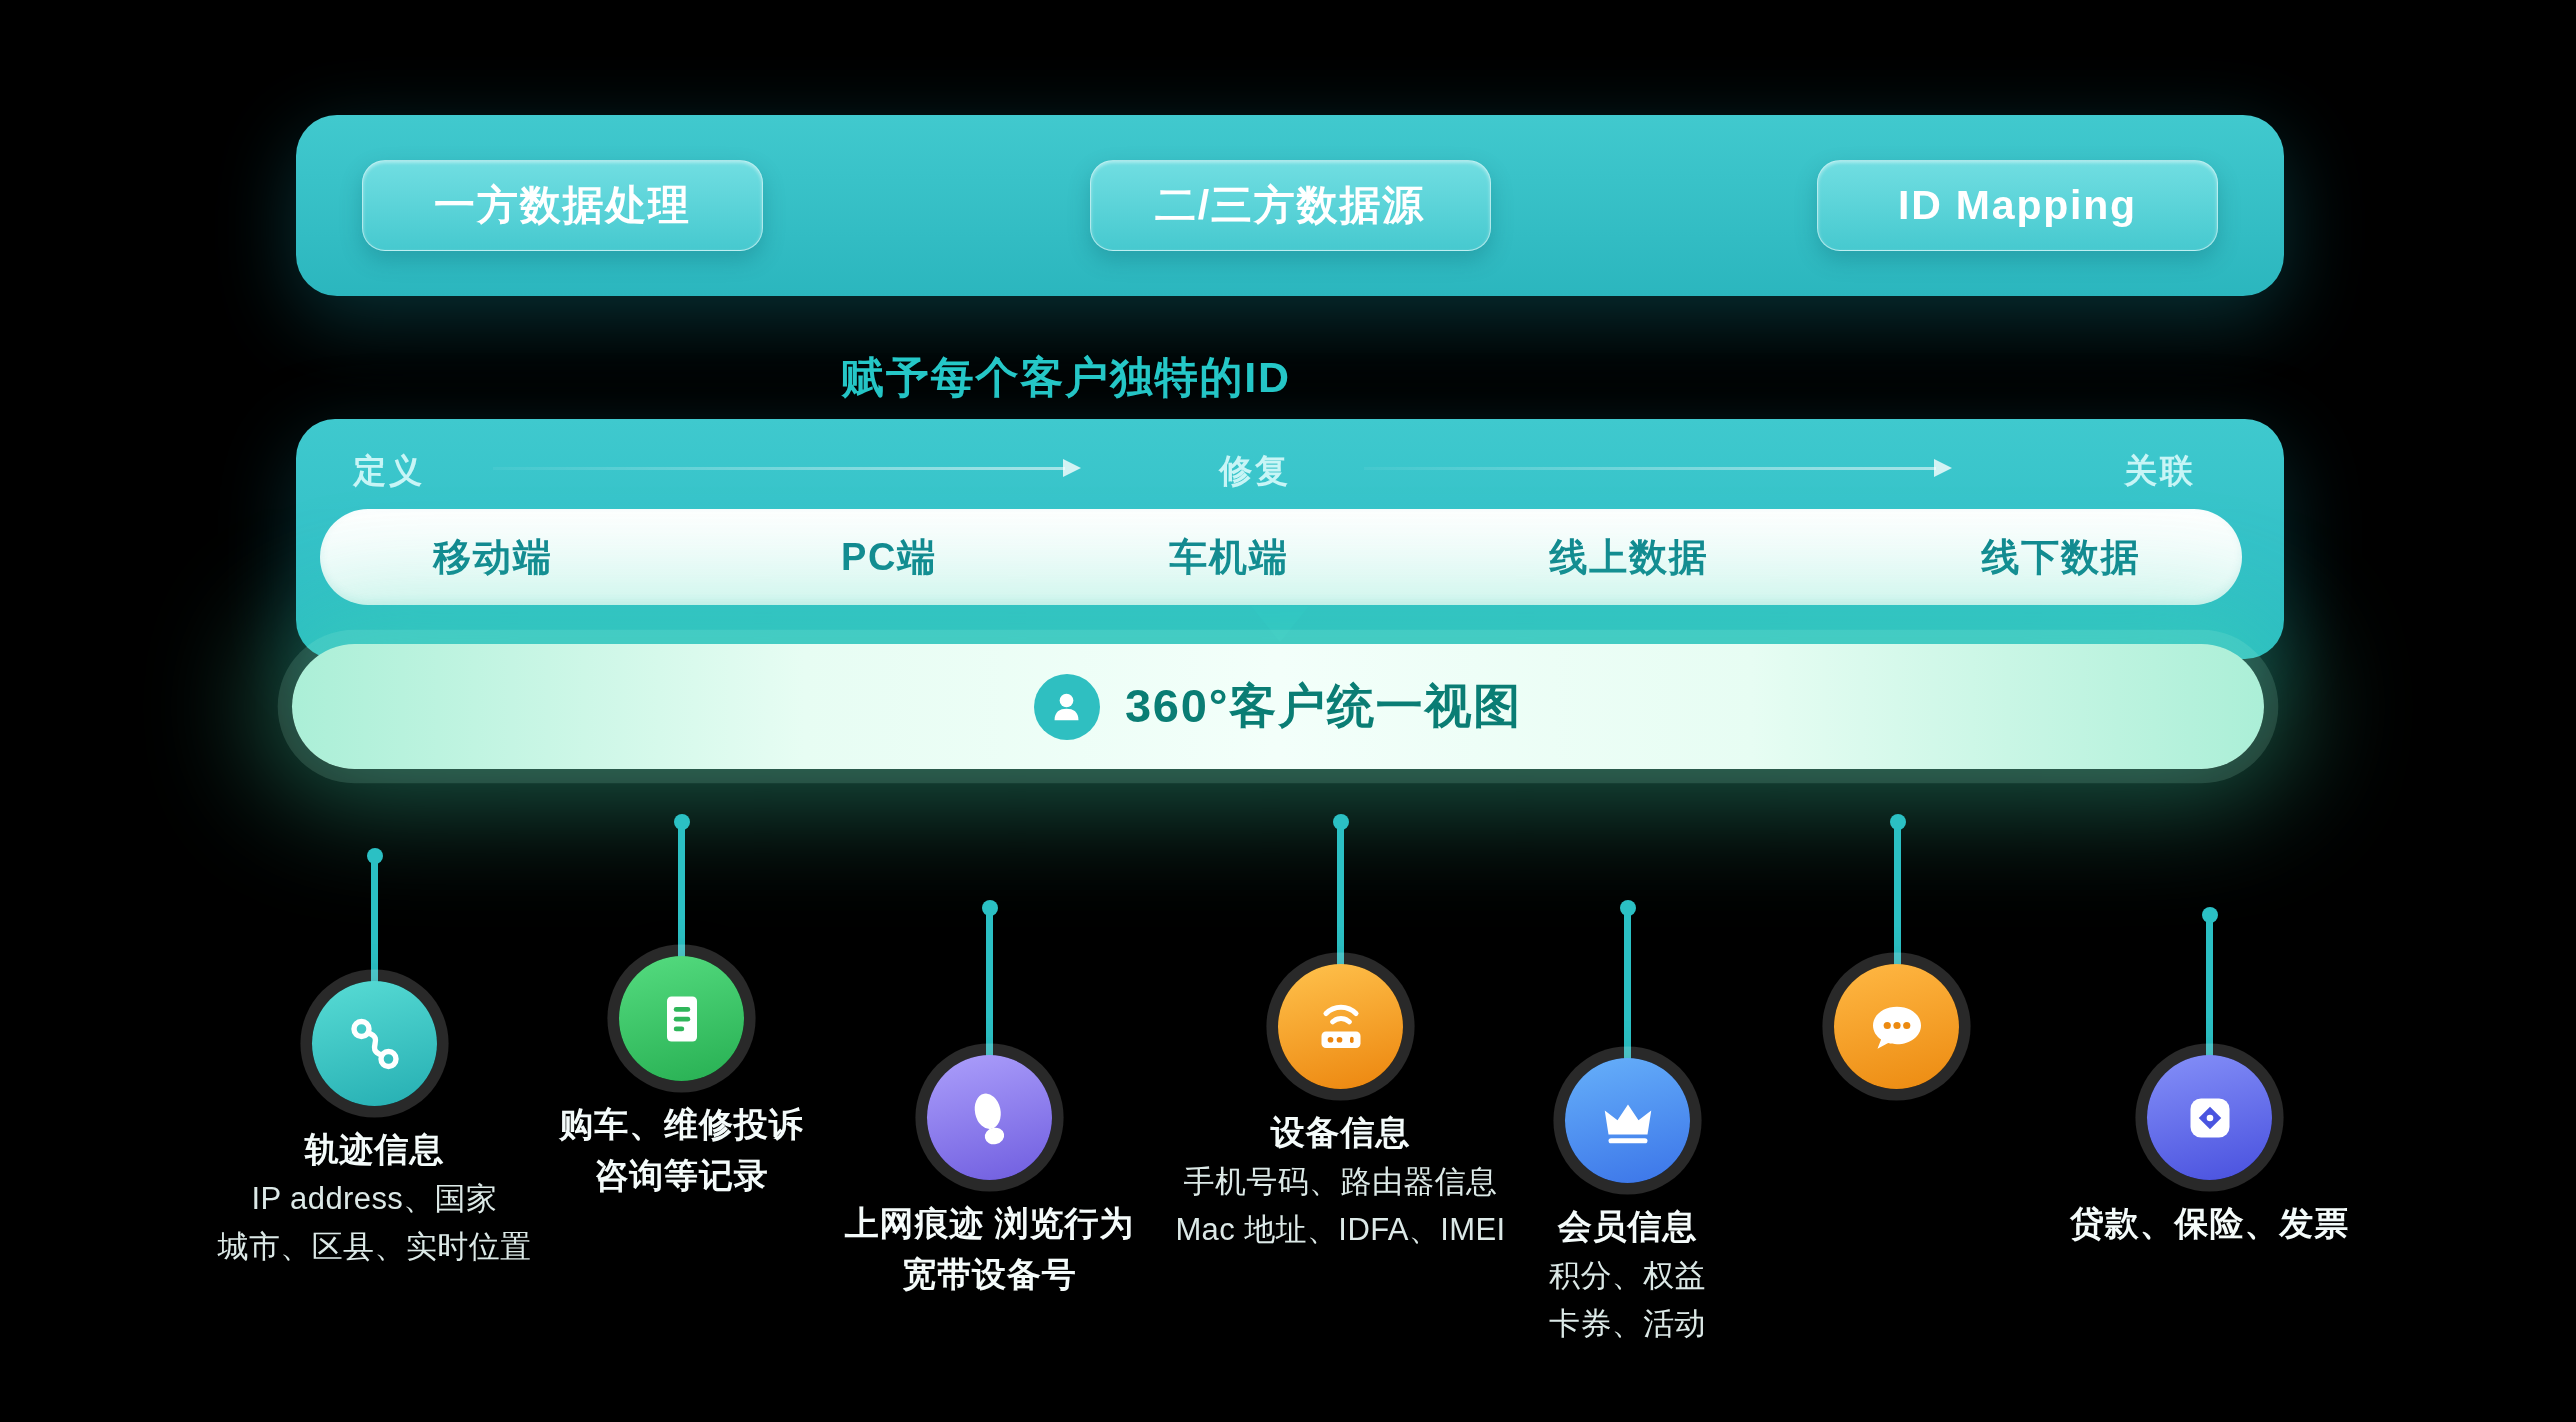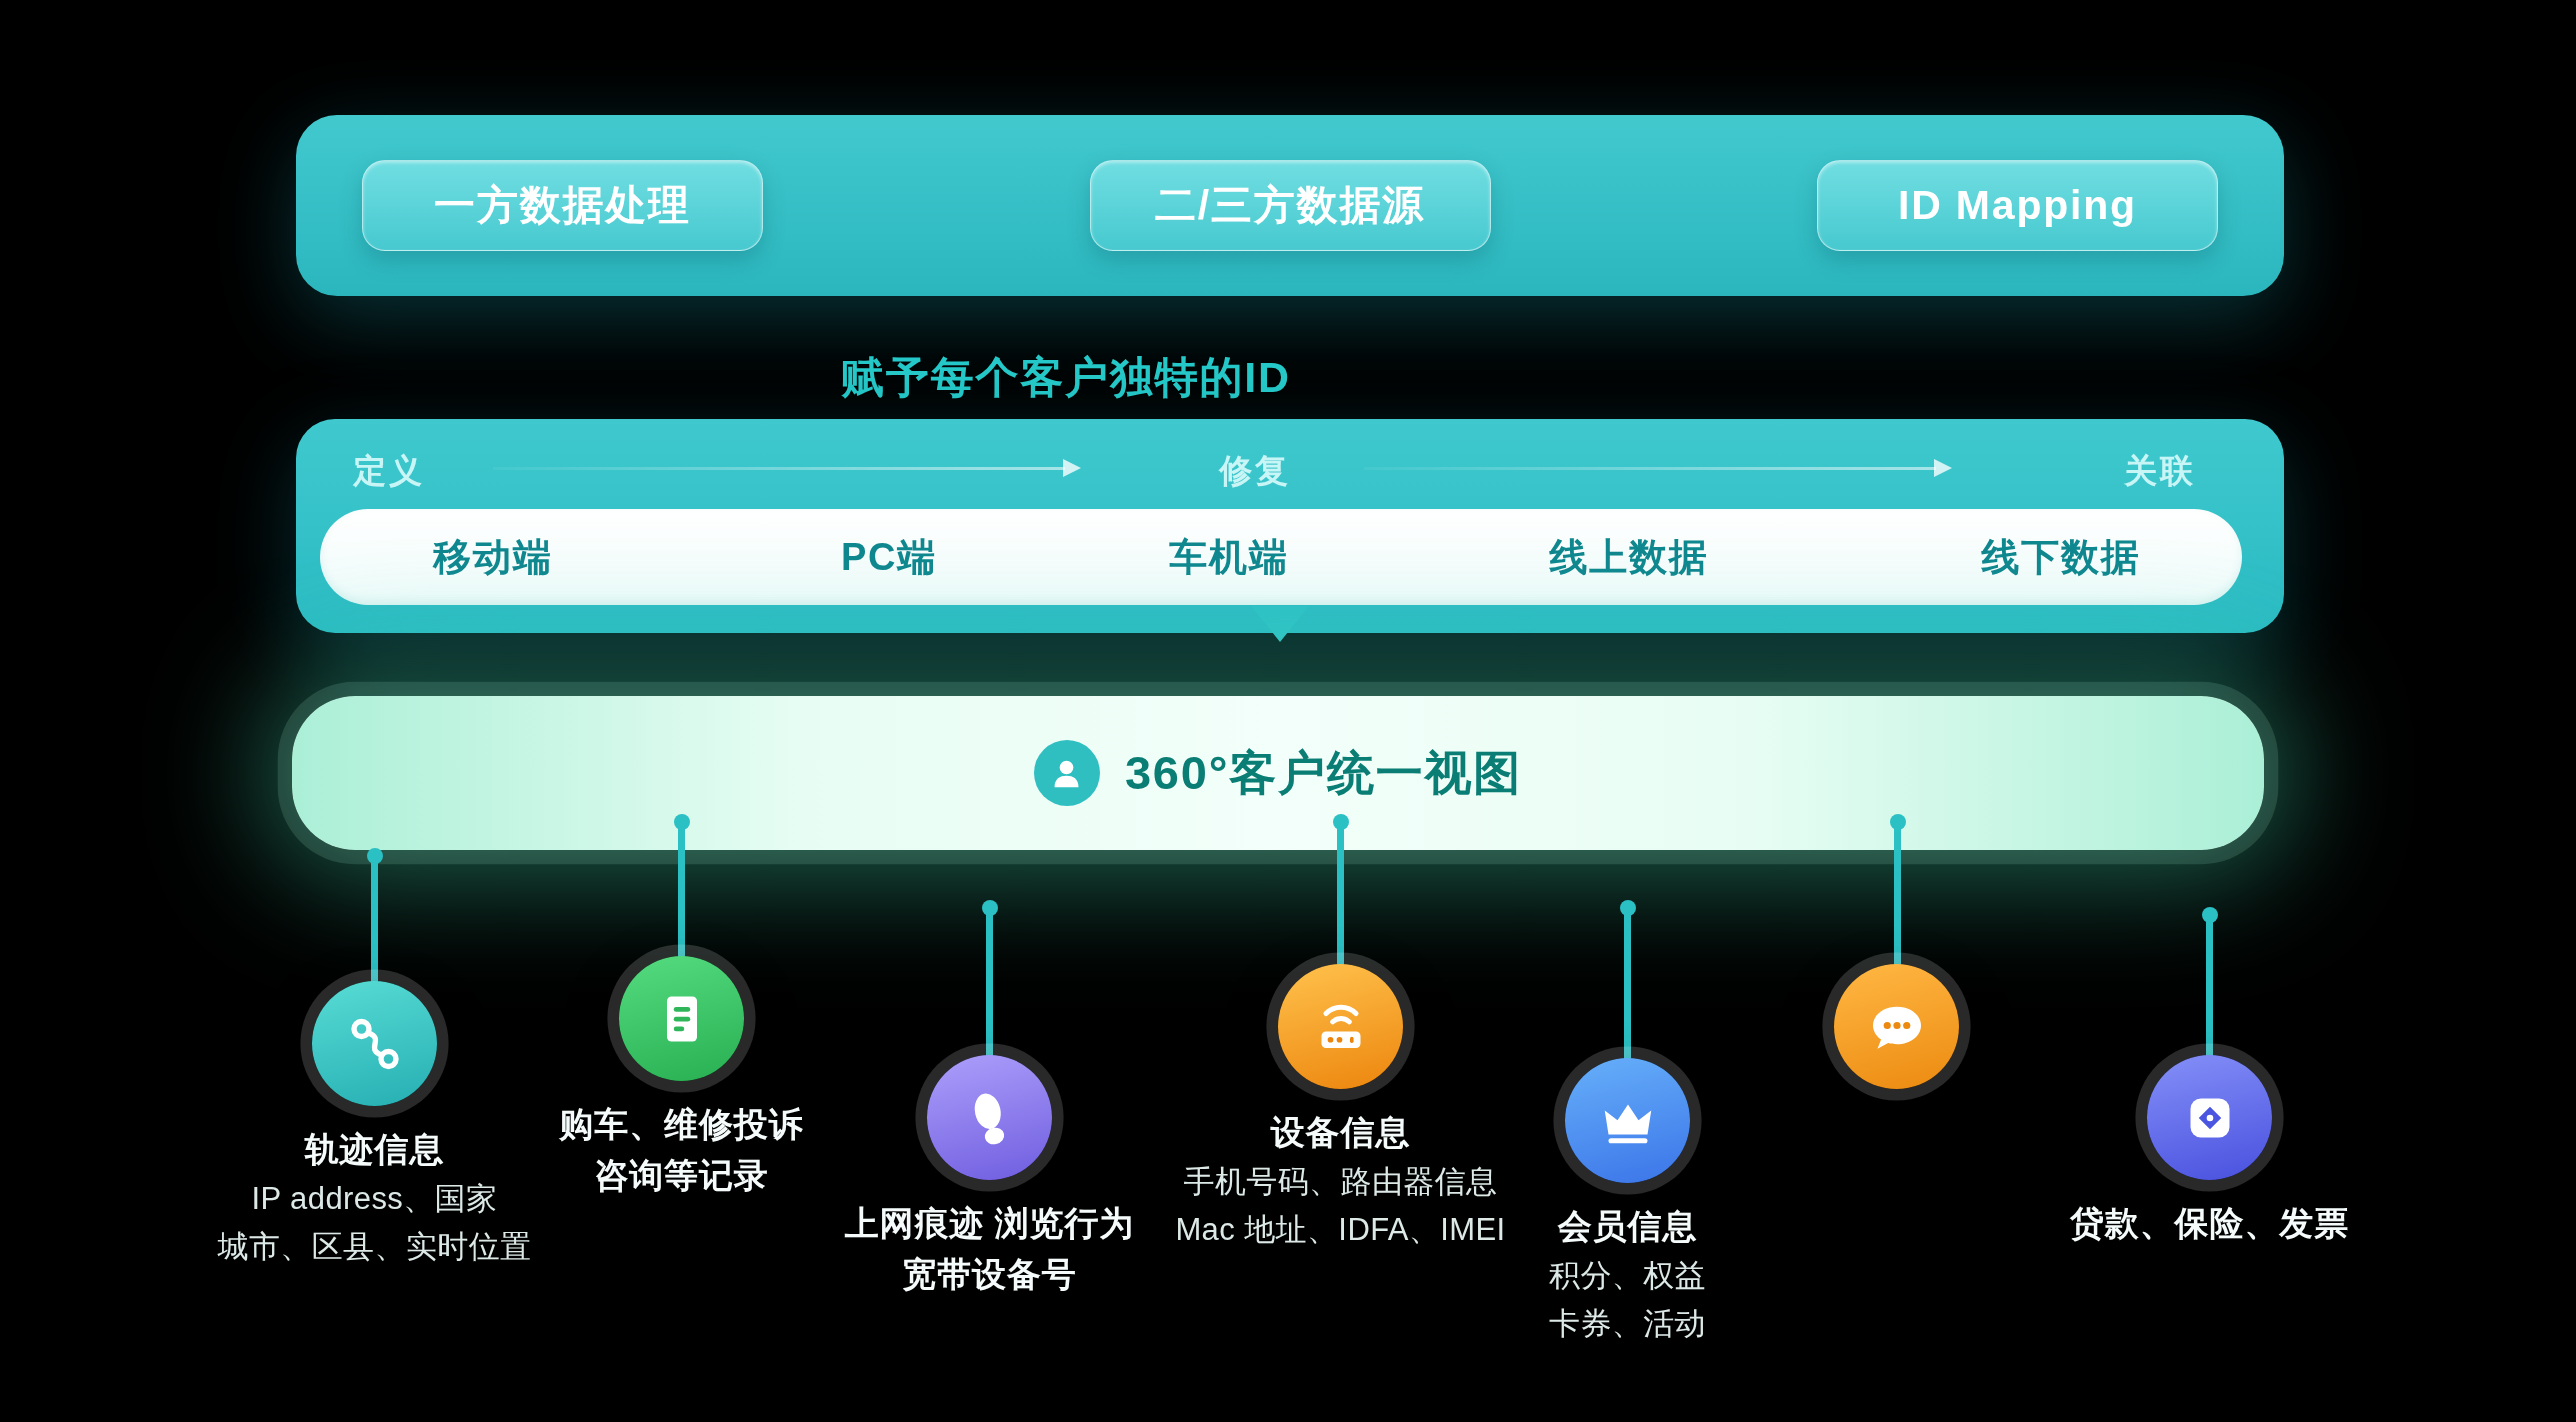--- a/index.html
+++ b/index.html
@@ -25,21 +25,21 @@
     display:flex;align-items:center;justify-content:center;
     color:#FFFFFF;font-size:41px;font-weight:700;letter-spacing:1.8px;
   }
   
   .headline{
     position:absolute;left:0;top:349px;width:2132px;text-align:center;
     color:#26C9C9;font-size:43px;font-weight:700;letter-spacing:1.8px;
   }
   
   .id-band{
-    position:absolute;left:296px;top:419px;width:1988px;height:214px;
+    position:absolute;left:296px;top:419px;width:1988px;height:240px;
     border-radius:39px;
     background:linear-gradient(180deg,#3FC9CE 0%,#2ABAC2 100%);
     box-shadow:0 23px 81px rgba(17,110,120,0.40);
   }
   .stage{
     position:absolute;top:30px;transform:translateX(-50%);
     color:rgba(232,255,255,0.82);font-size:33px;font-weight:600;letter-spacing:2.7px;
   }
   .stage.st1{left:93px;} .stage.st2{left:959px;} .stage.st3{left:1864px;}
   .stage-arrow{
@@ -64,21 +64,21 @@
   }
   .ch1{left:173px;} .ch2{left:545px;margin-left:24px;} .ch3{left:909px;} .ch4{left:1309px;} .ch5{left:1741px;}
   
   .down-arrow{
     position:absolute;left:1251px;top:606px;width:0;height:0;
     border-left:29.5px solid transparent;border-right:29.5px solid transparent;
     border-top:36px solid #2EC0C6;
   }
   
   .view-pill{
-    position:absolute;left:292px;top:696px;width:1972px;height:154px;border-radius:63px;
+    position:absolute;left:292px;top:644px;width:1972px;height:125px;border-radius:63px;
     background:linear-gradient(90deg,#ABEFD7 0%,#E7FDF3 26%,#F3FFFA 50%,#E7FDF3 74%,#ABEFD7 100%);
     box-shadow:0 0 0 14.3px rgba(180,245,222,0.14), 0 0 116px 30px rgba(70,225,180,0.42);
     display:flex;align-items:center;justify-content:center;gap:25px;
   }
   .view-icon{
     width:66px;height:66px;border-radius:50%;background:#2FBFC1;
     display:flex;align-items:center;justify-content:center;flex:0 0 auto;
   }
   .view-label{color:#0A7D74;font-size:47px;font-weight:700;letter-spacing:1.8px;}
   

